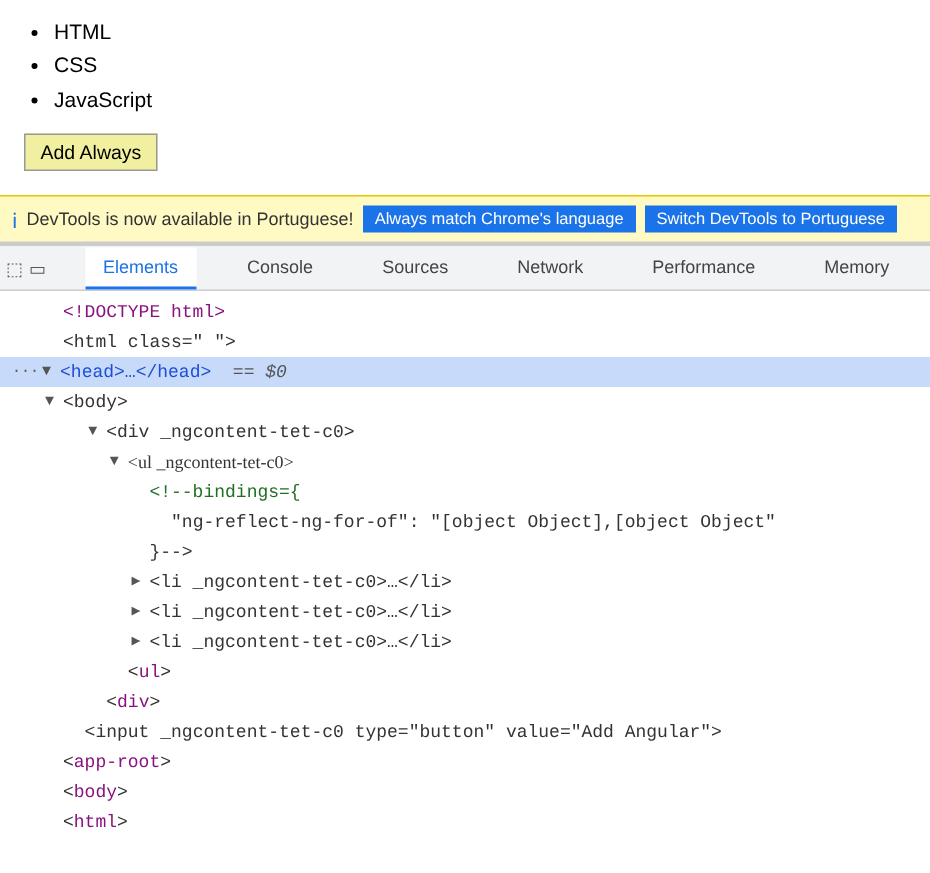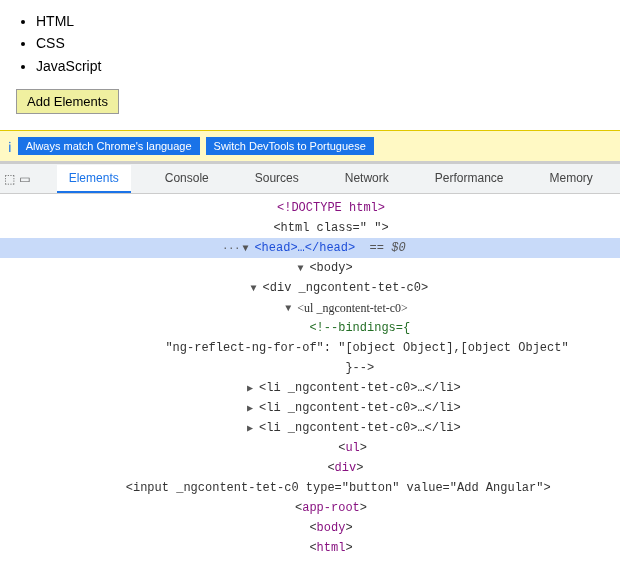--- a/index.html
+++ b/index.html
@@ -127,21 +127,20 @@
       overflow-y: auto;
     }
 
     .code-line {
       display: flex;
       align-items: center;
       padding: 1px 0 1px 8px;
       color: #333;
       white-space: pre;
       line-height: 1.5;
-      justify-content: center;
     }
 
     .code-line.highlighted {
       background: #c8daf9;
     }
 
     .code-line .indent {
       display: inline-block;
     }
 
@@ -170,25 +169,26 @@
   </style>
 </head>
 <body>
 
 <div class="top-area">
   <ul class="bullet-list">
     <li>HTML</li>
     <li>CSS</li>
     <li>JavaScript</li>
   </ul>
-  <button class="add-angular-btn">Add Elements</button>
+  <button class="add-angular-btn">Add Always</button>
 </div>
 
 <div class="devtools-notification">
   <span class="info-icon">ℹ</span>
+  <span class="notification-text">DevTools is now available in Portuguese!</span>
   <button class="notif-btn btn-match-language">Always match Chrome's language</button>
   <button class="notif-btn btn-switch-portuguese">Switch DevTools to Portuguese</button>
 </div>
 
 <div class="devtools-panel">
 
   <div class="devtools-tabs">
     <div class="tab-icon">⬚</div>
     <div class="tab-icon">▭</div>
     <div class="tab-item active">Elements</div>

